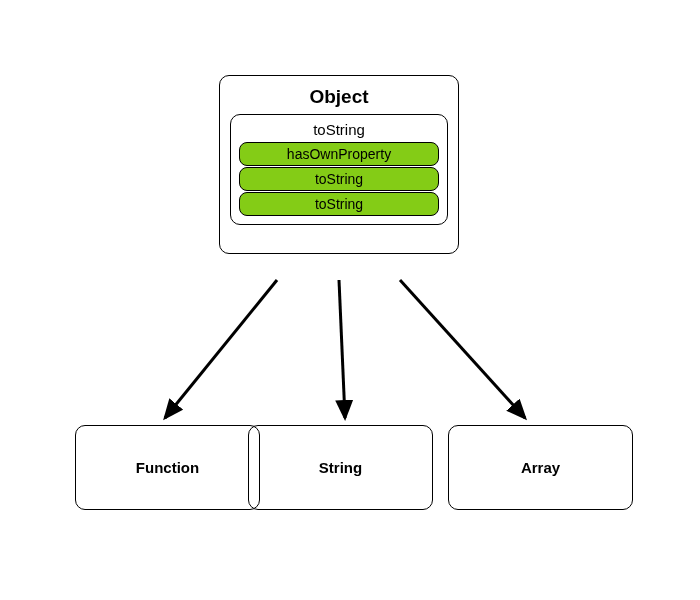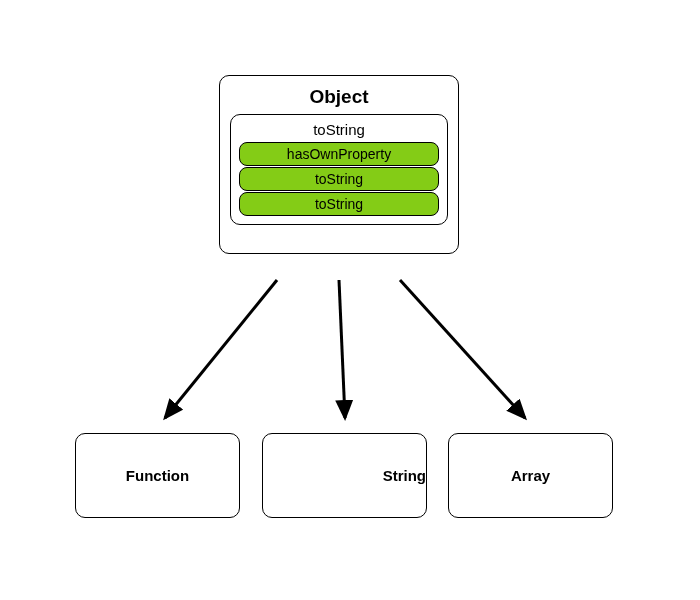--- a/index.html
+++ b/index.html
@@ -42,33 +42,32 @@
     background: #84cc16;
     text-align: center;
     font-size: 14px;
     height: 24px;
     line-height: 22px;
     margin-top: 1px;
   }
   .child-box {
     position: absolute;
     top: 425px;
-    width: 165px;
+    width: 185px;
     height: 85px;
     border: 1.5px solid #000;
     border-radius: 10px;
     display: flex;
     align-items: center;
     justify-content: center;
     font-weight: bold;
     font-size: 15px;
-    margin-top: 8px;
   }
   .child1 { left: 75px; }
-  .child2 { left: 262px; justify-content: flex-end; }
+  .child2 { left: 248px; }
   .child3 { left: 448px; }
   svg.arrows {
     position: absolute;
     left: 0; top: 0;
     width: 700px; height: 600px;
     pointer-events: none;
   }
 </style>
 </head>
 <body>

